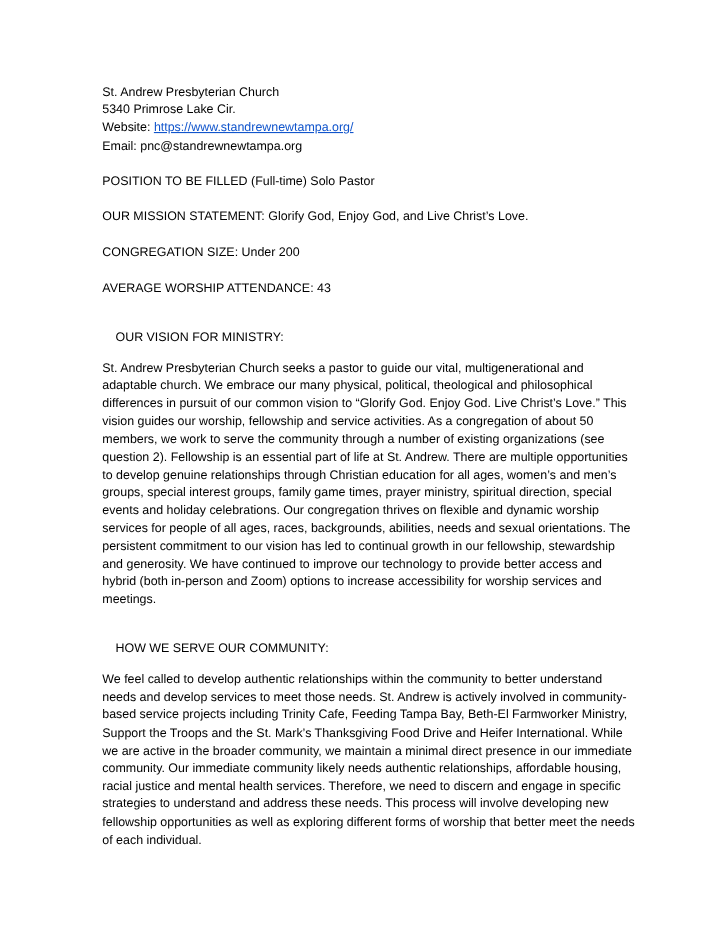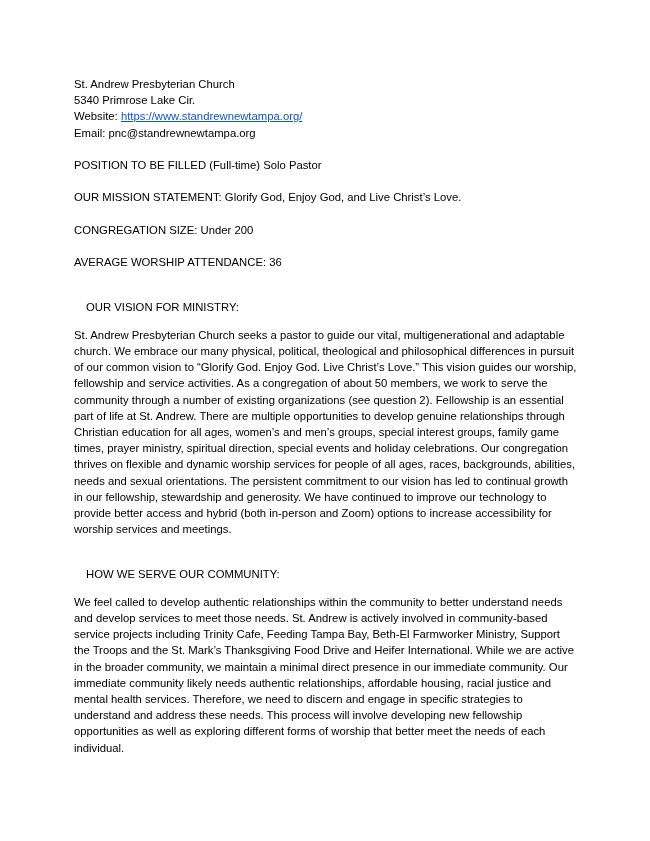--- a/index.html
+++ b/index.html
@@ -11,21 +11,21 @@
     width: 650px;
     height: 841px;
     font-family: "Liberation Sans", sans-serif;
     color: #000000;
     overflow: hidden;
   }
   .page {
     box-sizing: border-box;
     width: 650px;
     height: 605px;
-    padding: 76px 72px 0 74px;
+    padding: 76px 72px 0 93px;
     background: #ffffff;
   }
   .doc-body {
     font-size: 11.3px;
     line-height: 16.2px;
     text-align: left;
   }
   .block {
     margin: 0;
   }
@@ -69,21 +69,21 @@
     <div class="spacer"></div>
 
     <div class="block">OUR MISSION STATEMENT: Glorify God, Enjoy God, and Live Christ’s Love.</div>
 
     <div class="spacer"></div>
 
     <div class="block">CONGREGATION SIZE: Under 200</div>
 
     <div class="spacer"></div>
 
-    <div class="block">AVERAGE WORSHIP ATTENDANCE: 36</div>
+    <div class="block">AVERAGE WORSHIP ATTENDANCE: 43</div>
 
     <div class="spacer"></div>
 
     <div class="block heading-line">OUR VISION FOR MINISTRY:</div>
     <div class="block para">St. Andrew Presbyterian Church seeks a pastor to guide our vital, multigenerational and adaptable church. We embrace our many physical, political, theological and philosophical differences in pursuit of our common vision to “Glorify God. Enjoy God. Live Christ’s Love.” This vision guides our worship, fellowship and service activities. As a congregation of about 50 members, we work to serve the community through a number of existing organizations (see question 2). Fellowship is an essential part of life at St. Andrew. There are multiple opportunities to develop genuine relationships through Christian education for all ages, women’s and men’s groups, special interest groups, family game times, prayer ministry, spiritual direction, special events and holiday celebrations. Our congregation thrives on flexible and dynamic worship services for people of all ages, races, backgrounds, abilities, needs and sexual orientations. The persistent commitment to our vision has led to continual growth in our fellowship, stewardship and generosity. We have continued to improve our technology to provide better access and hybrid (both in-person and Zoom) options to increase accessibility for worship services and meetings.</div>
 
     <div class="spacer"></div>
 
     <div class="block heading-line">HOW WE SERVE OUR COMMUNITY:</div>
     <div class="block para">We feel called to develop authentic relationships within the community to better understand needs and develop services to meet those needs. St. Andrew is actively involved in community-based service projects including Trinity Cafe, Feeding Tampa Bay, Beth-El Farmworker Ministry, Support the Troops and the St. Mark’s Thanksgiving Food Drive and Heifer International. While we are active in the broader community, we maintain a minimal direct presence in our immediate community. Our immediate community likely needs authentic relationships, affordable housing, racial justice and mental health services. Therefore, we need to discern and engage in specific strategies to understand and address these needs. This process will involve developing new fellowship opportunities as well as exploring different forms of worship that better meet the needs of each individual.</div>

